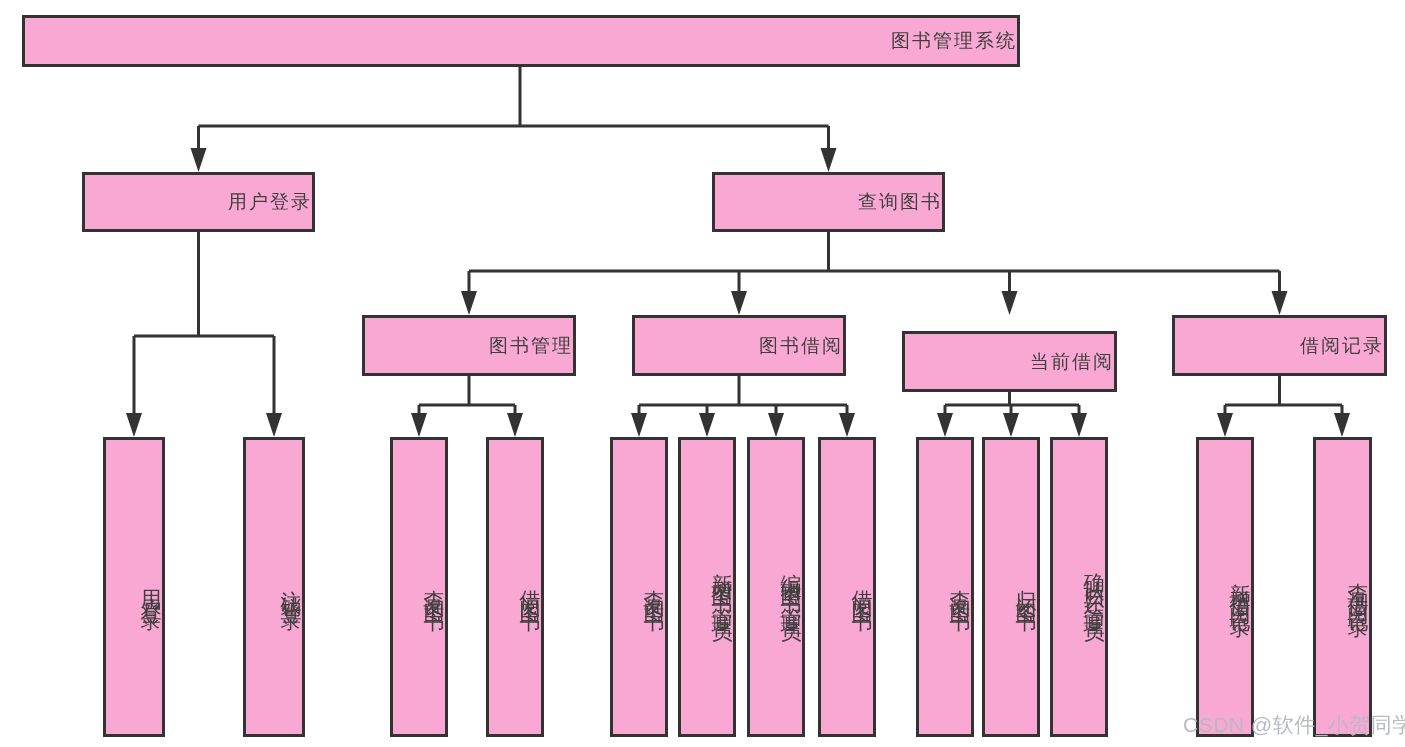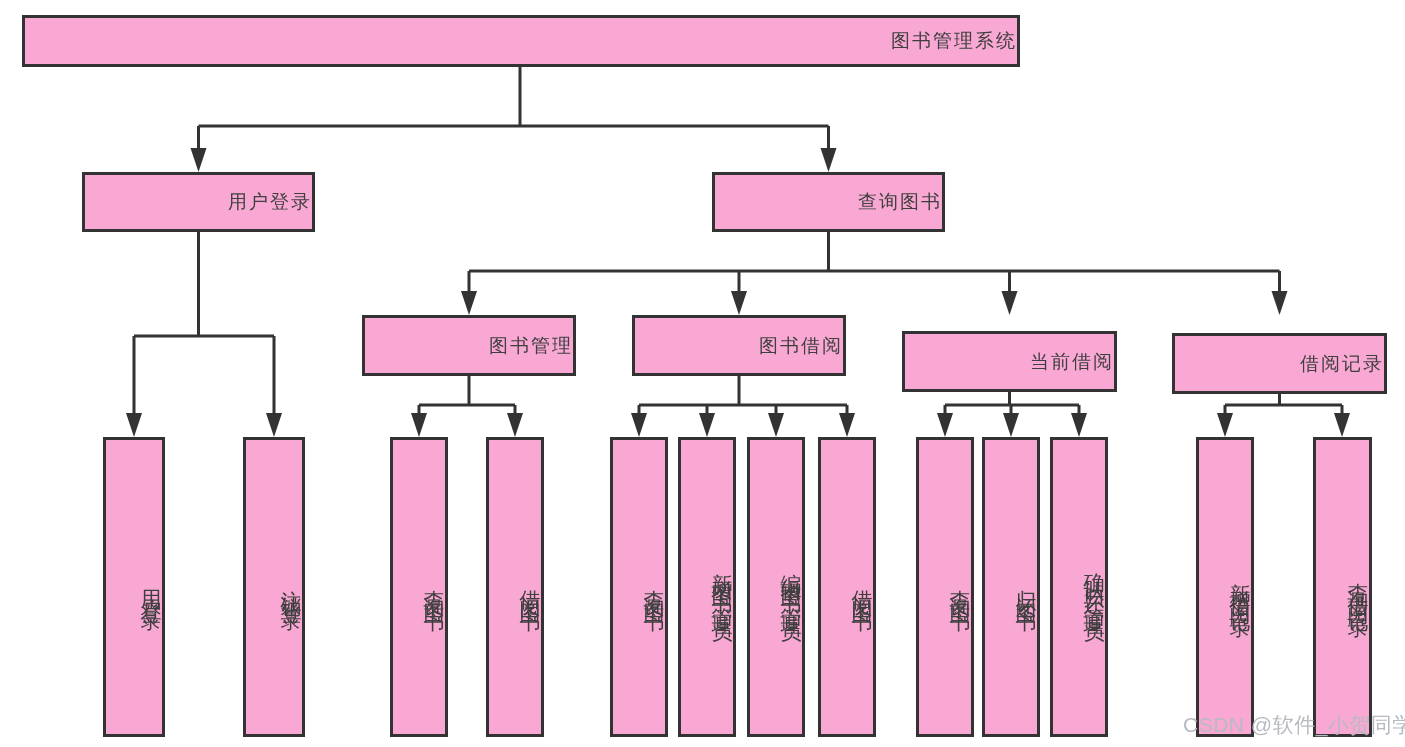--- a/index.html
+++ b/index.html
@@ -80,21 +80,21 @@
 
   <div class="node h-node" style="left:362px;top:315px;width:214px;height:61px;">
     <span>图书管理</span>
   </div>
   <div class="node h-node" style="left:632px;top:315px;width:214px;height:61px;">
     <span>图书借阅</span>
   </div>
   <div class="node h-node" style="left:902px;top:331px;width:215px;height:61px;">
     <span>当前借阅</span>
   </div>
-  <div class="node h-node" style="left:1172px;top:333px;width:215px;height:61px;">
+  <div class="node h-node" style="left:1172px;top:315px;width:215px;height:61px;">
     <span>借阅记录</span>
   </div>
 
   <div class="node v-node" style="left:103px;top:437px;width:62px;height:300px;">
     <span>用户登录</span>
   </div>
   <div class="node v-node" style="left:243px;top:437px;width:62px;height:300px;">
     <span>注销登录</span>
   </div>
 

